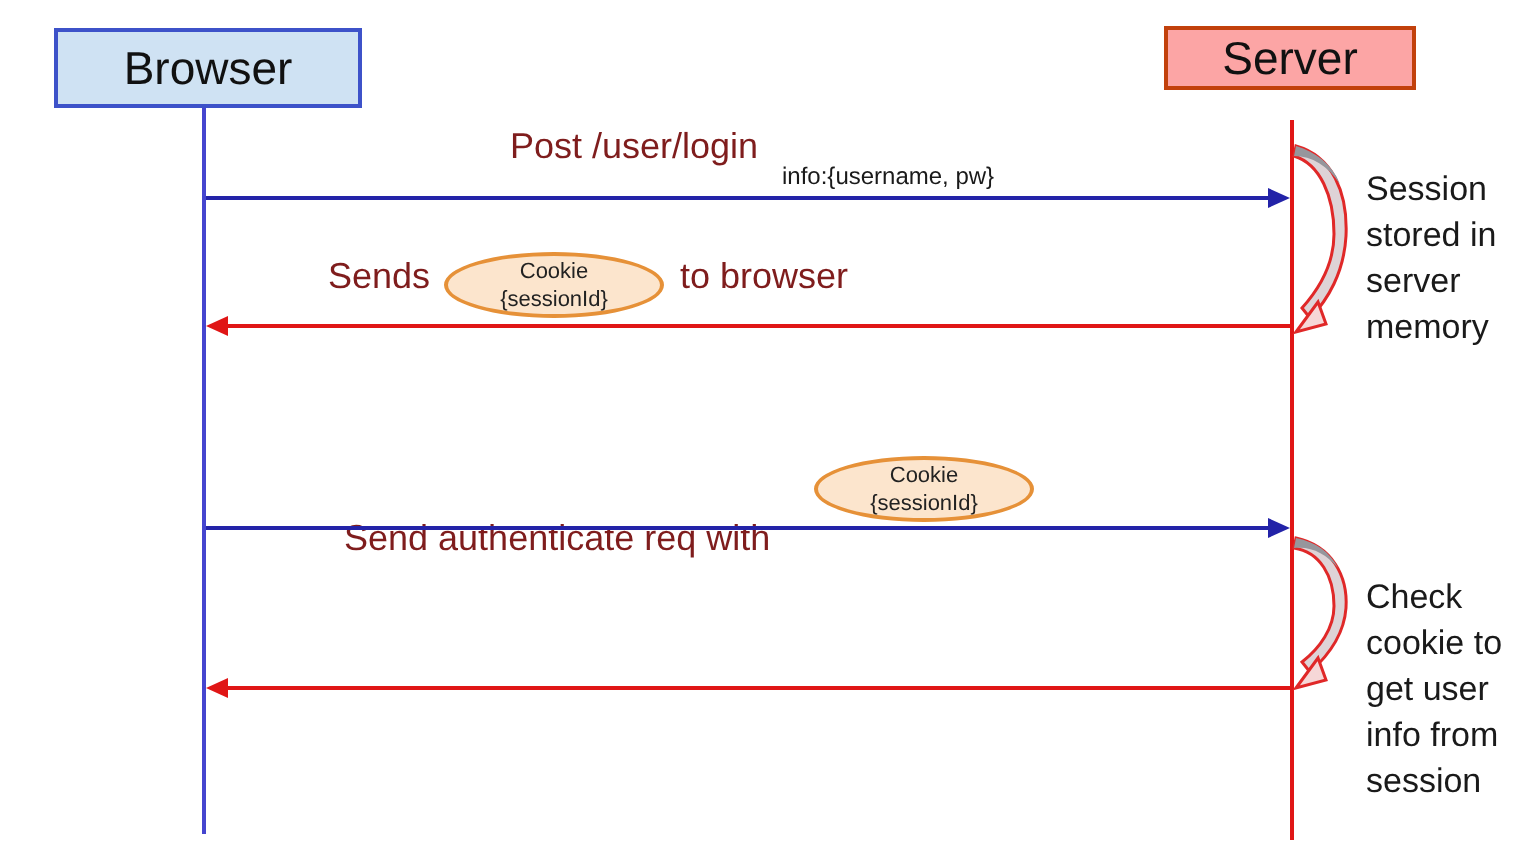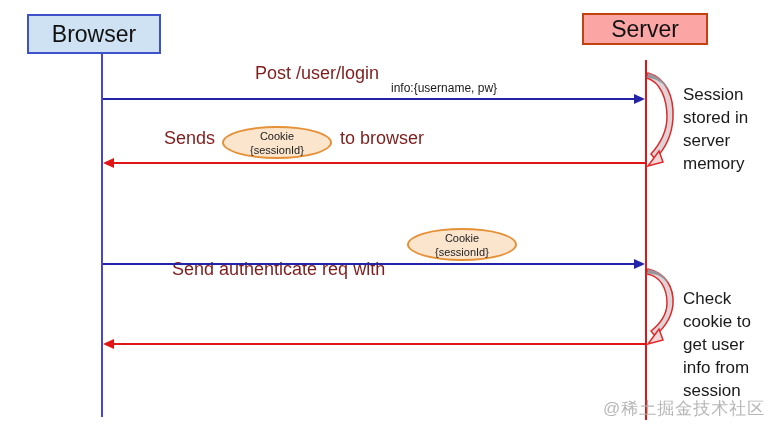--- a/index.html
+++ b/index.html
@@ -14,21 +14,21 @@
   .abs{position:absolute;}
 
   
   .actor{
     position:absolute;
     display:flex;align-items:center;justify-content:center;
     font-size:23px;color:#111;
     box-sizing:border-box;
   }
   .actor.browser{
-    left:27px;top:14px;width:134px;height:40px;
+    left:27px;top:14px;width:154px;height:40px;
     background:#cfe2f3;border:2px solid #3d52c9;
   }
   .actor.server{
     left:582px;top:13px;width:126px;height:32px;
     background:#fca5a5;border:2px solid #c2410c;
   }
 
   
   .lifeline{position:absolute;width:2px;}
   .lifeline.browser{left:101px;top:54px;height:363px;background:#4545cf;}
@@ -111,15 +111,14 @@
   <svg class="abs" style="left:646px;top:266px;" width="34" height="80" viewBox="0 0 34 80">
     <path d="M2,3 C20,7 28,22 27,38 C26,52 18,62 9,70 L5,65 C14,58 21,48 21,37 C21,22 14,10 1,8 Z" fill="#ded3d6" stroke="#e02828" stroke-width="1.5"></path>
     <path d="M2,3 C12,5 19,10 23,18 C17,11 10,7 1,8 Z" fill="#96969c" stroke="none"></path>
     <polygon points="2,78 13,63 17,74" fill="#f6d7d7" stroke="#e02828" stroke-width="1.5"></polygon>
   </svg>
   <div class="annotation" style="left:683px;top:287px;width:90px;">Check cookie to get user info from session</div>
 
   <div class="msg-line red" style="left:113px;top:343px;width:532px;"></div>
   <div class="head left" style="left:103px;top:339px;"></div>
 
-  <div class="watermark">@稀土掘金技术社区</div>
 
 </div>
 
 </body></html>

